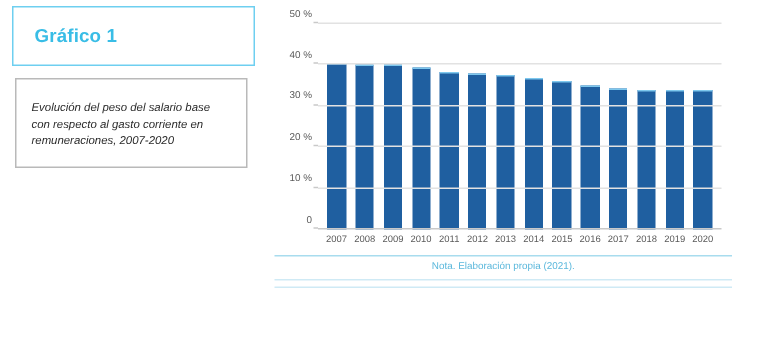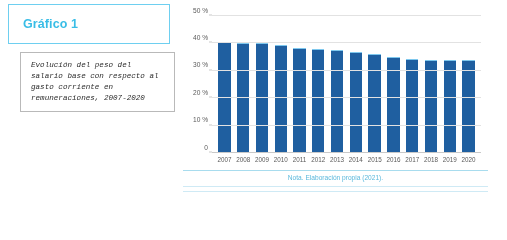--- a/index.html
+++ b/index.html
@@ -45,27 +45,26 @@
     font-weight: bold;
     letter-spacing: 0.1px;
     line-height: 1;
   }
 
   .caption-box {
     box-sizing: border-box;
     width: 155px;
     height: 60px;
     margin-top: 8px;
-    margin-left: 12px;
+    margin-left: 2px;
     border: 1px solid #b9b9b9;
     display: flex;
     align-items: center;
     padding: 16px 10px;
     background: #ffffff;
-    font-family: Liberation Mono, monospace;
   }
   .caption-text {
     color: #2b2b2b;
     font-size: 7.6px;
     font-style: italic;
     line-height: 1.45;
   }
 
   
   .chart-wrap {

